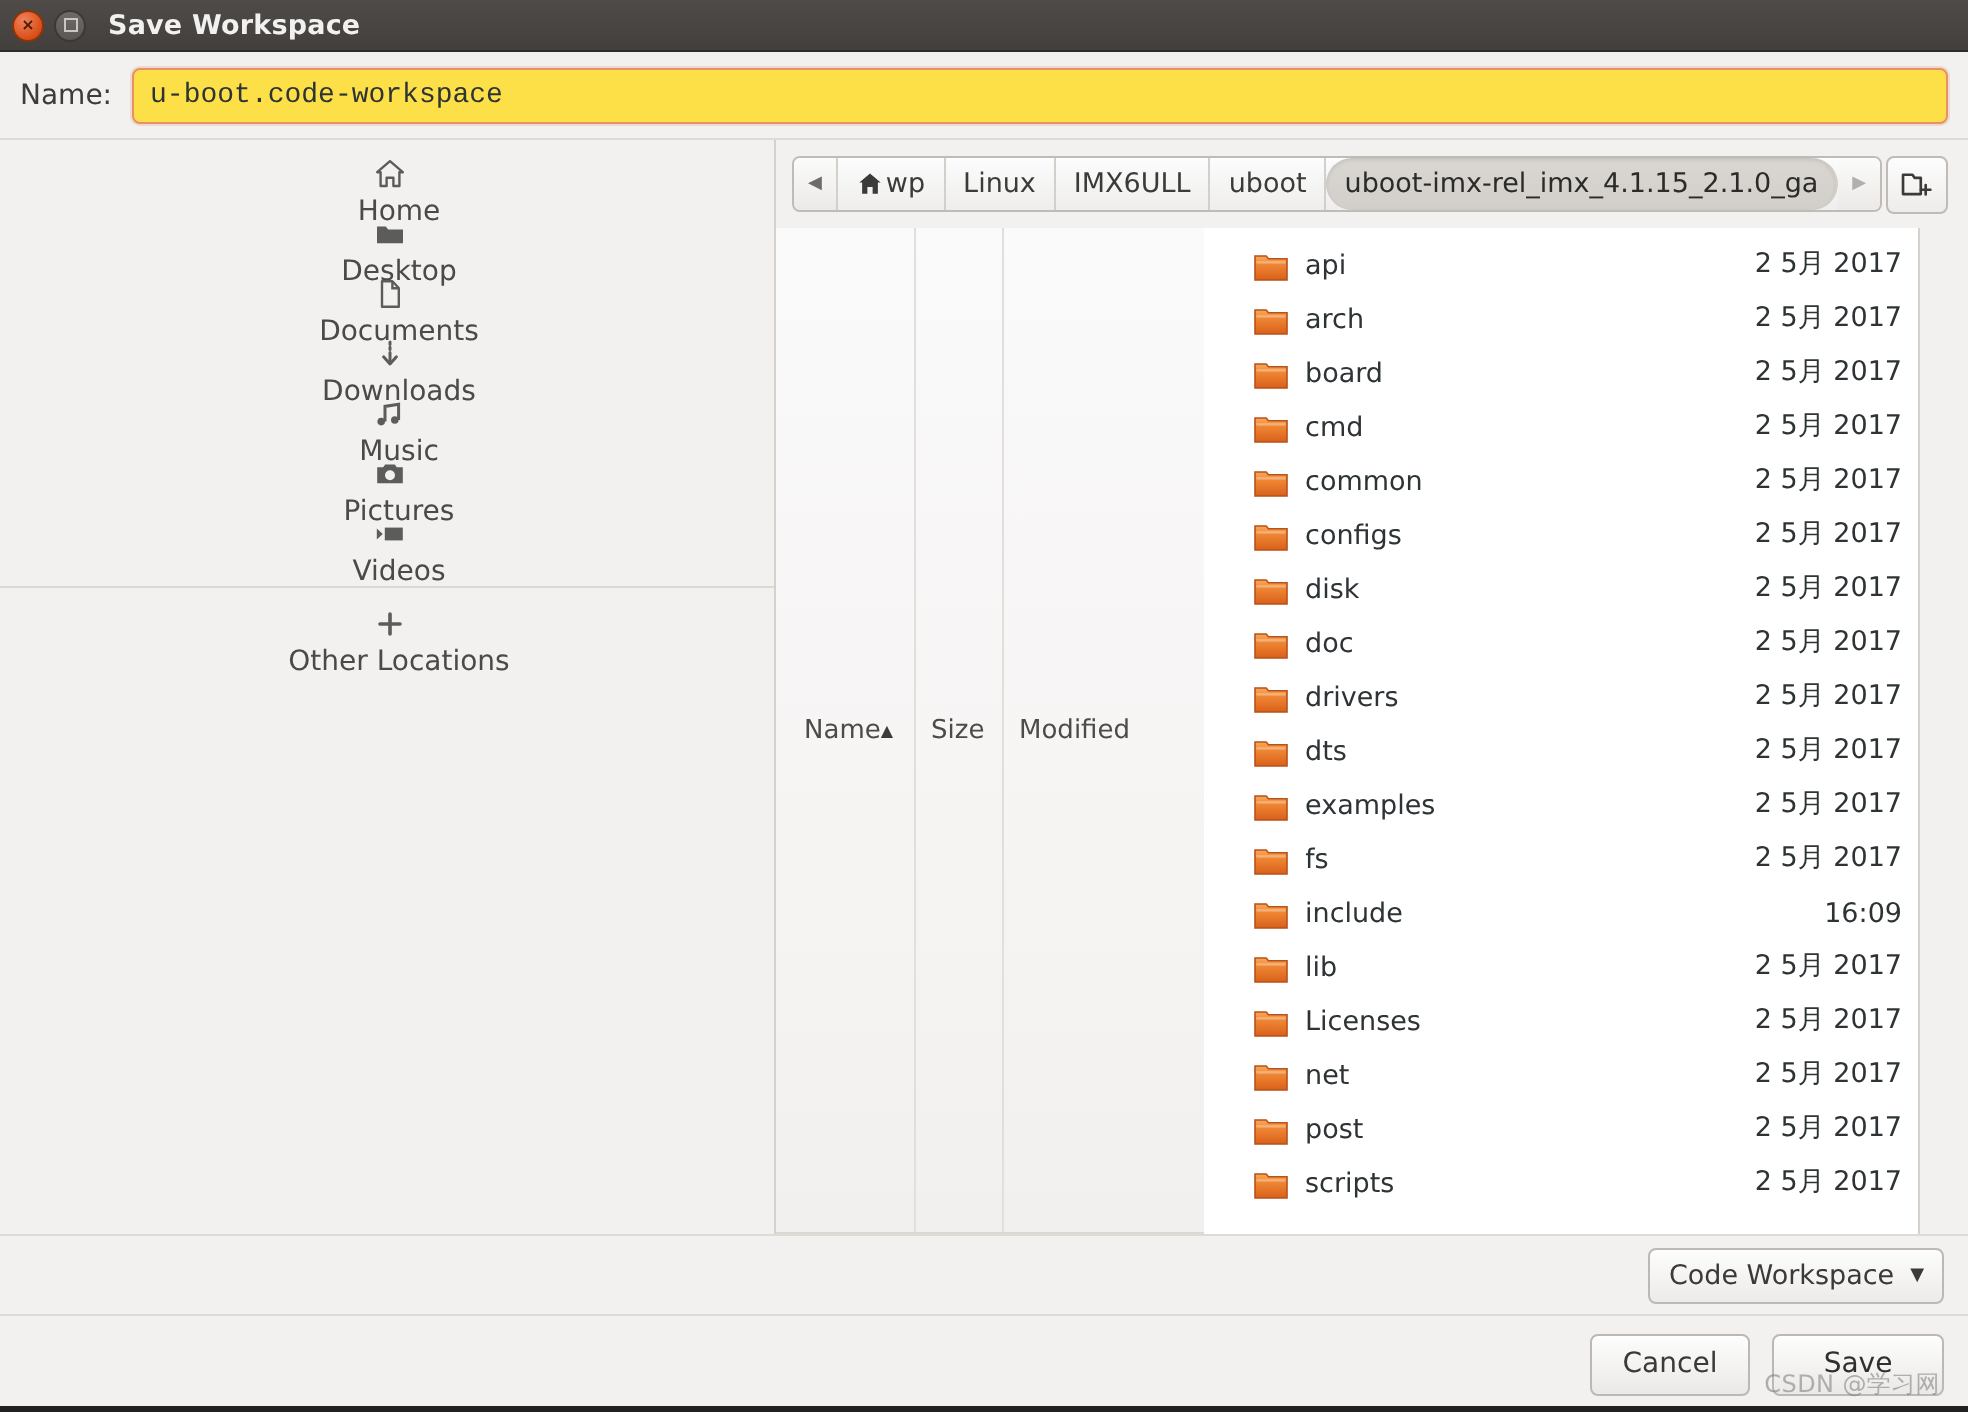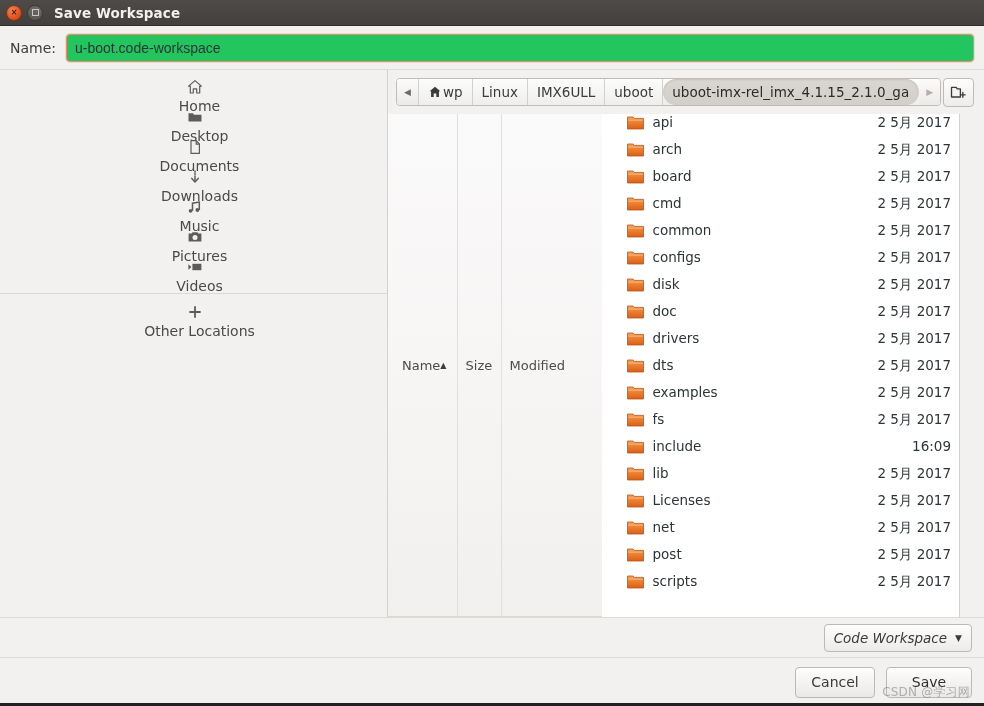--- a/index.html
+++ b/index.html
@@ -64,22 +64,22 @@
     border-bottom: 1px solid #dedad6;
   }
   .namelabel {
     font-size: 14px; color: #3c3c3c; margin-right: 10px;
     white-space: nowrap;
   }
   .nameinput {
     flex: 1 1 auto; height: 28px;
     border: 1px solid #e8906a;
     border-radius: 4px;
-    background: #22c55e;
-    font-family: Liberation Sans, sans-serif; font-size: 14px; color: #2e3436;
+    background: #fde047;
+    font-family: Liberation Mono, monospace; font-size: 14px; color: #2e3436;
     padding: 0 8px;
     outline: none;
     box-shadow: 0 0 0 1px rgba(232,144,106,0.25);
   }
 
   
   .body { flex: 1 1 auto; display: flex; min-height: 0; }
 
   
   .sidebar {
@@ -199,40 +199,39 @@
   .hcell.name { flex: 1 1 auto; padding-left: 14px; }
   .hcell.size { flex: 0 0 44px; }
   .hcell.mod  { flex: 0 0 100px; }
   .sortarrow {
     margin-left: auto; font-size: 8px; color: #3b3b39; padding-right:2px;
   }
   .rows {
     flex: 1 1 auto; overflow: hidden; background: #fff;
   }
   .frow {
-    display: flex; align-items: flex-start;
+    display: flex; align-items: flex-end;
     height: 27px;
     font-size: 13.5px; color: #2e3436;
     cursor: pointer;
     padding-left: 11px;
   }
   .fname { flex: 1 1 auto; display: flex; align-items: center; padding-left: 14px; min-width:0;}
   .fsize { flex: 0 0 44px; }
   .fmod  { flex: 0 0 100px; text-align: right; padding-right: 8px; color: #2e3436; }
   .ficon { width: 17px; height: 15px; margin-right: 9px; flex: 0 0 17px; display:block;}
   .fnametext { white-space: nowrap; overflow: hidden; text-overflow: ellipsis; }
 
   
   .filterbar {
     flex: 0 0 40px;
     display: flex; align-items: center; justify-content: flex-end;
     padding: 0 12px;
     background: #f2f1f0;
     border-top: 1px solid #dedad6;
-    font-style: italic;
   }
   .combo {
     height: 28px;
     border: 1px solid #bdb8b3; border-radius: 4px;
     background: linear-gradient(to bottom, #fdfdfd, #edebe9);
     display: flex; align-items: center;
     padding: 0 9px;
     font-size: 13.5px; color: #3a3a38;
     cursor: pointer;
     gap: 8px;

